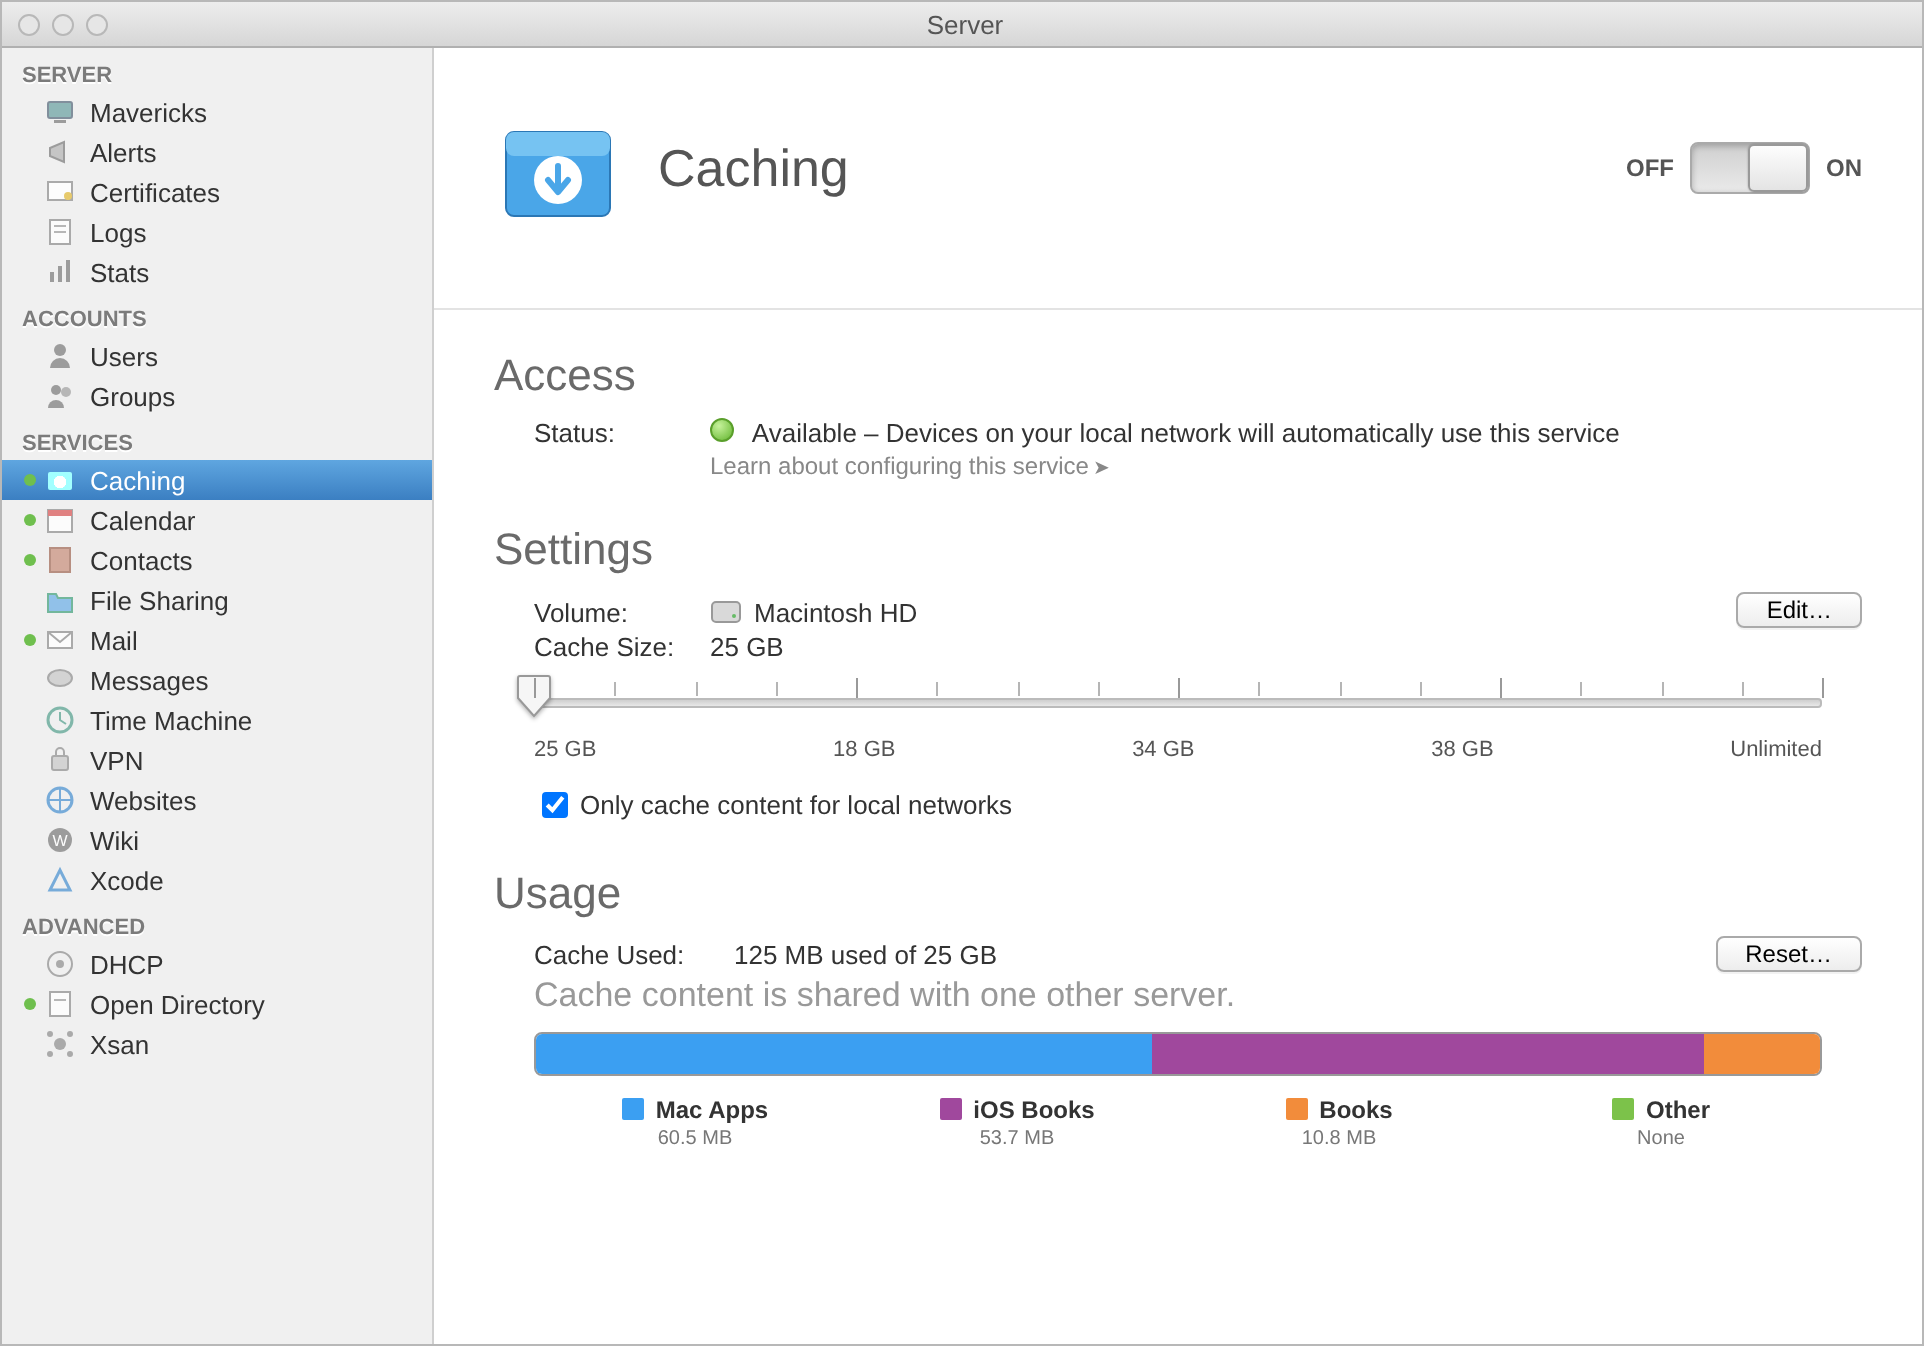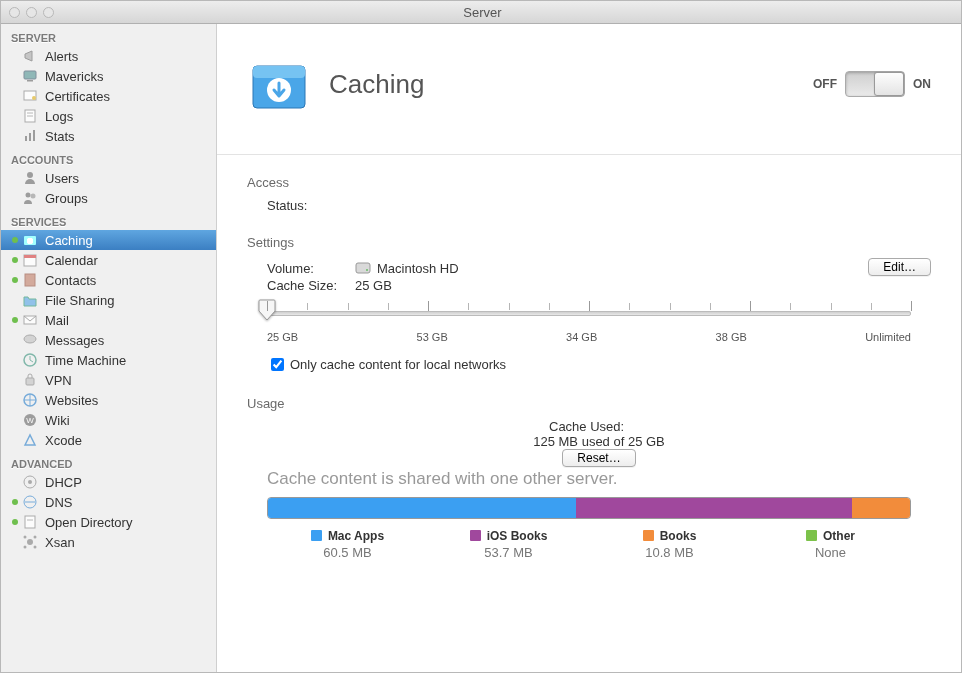--- a/index.html
+++ b/index.html
@@ -23,21 +23,21 @@
   .side-item.selected svg{opacity:1;filter:brightness(1.8)}
   
   .main{flex:1;overflow:auto;padding:0;}
   .header{display:flex;align-items:center;padding:28px 30px 38px 30px;border-bottom:1px solid #e3e3e3;}
   .header-icon{width:64px;height:64px;margin-right:18px;}
   .header h1{font-size:26px;font-weight:500;margin:0;color:#555;flex:1;}
   .toggle-wrap{display:flex;align-items:center;gap:8px;font-size:12px;color:#555;font-weight:bold;}
   .toggle{width:58px;height:24px;border-radius:4px;background:linear-gradient(#cfcfcf,#eaeaea);border:1px solid #aaa;position:relative;box-shadow:inset 0 1px 3px rgba(0,0,0,.25);}
   .toggle .knob{position:absolute;right:0;top:0;width:28px;height:22px;border-radius:3px;background:linear-gradient(#fdfdfd,#e4e4e4);border:1px solid #999;box-shadow:0 0 1px rgba(0,0,0,.3);}
   .content{padding:10px 30px 20px 30px;}
-  .group-title{font-size:13px;color:#6a6a6a;font-weight:400;margin:10px 0 8px 0;}
+  .group-title{font-size:22px;color:#6a6a6a;font-weight:400;margin:10px 0 8px 0;}
   .row{display:flex;align-items:flex-start;margin:2px 0 2px 20px;font-size:13px;}
   .row .label{width:88px;text-align:left;color:#333;}
   .status-dot{width:10px;height:10px;border-radius:50%;background:radial-gradient(circle at 35% 30%,#c6f29b,#63b52f);display:inline-block;margin-right:6px;border:1px solid #5a9f2b;}
   .learn{color:#888;font-size:12px;margin-top:2px;}
   .learn .chev{font-size:10px;margin-left:2px;}
   .btn{font-size:12px;padding:1px 14px;border-radius:4px;border:1px solid #aaa;background:linear-gradient(#fff,#ededed);box-shadow:0 1px 0 rgba(0,0,0,.05);cursor:default;}
   .vol-row{display:flex;align-items:flex-end;}
   .vol-row .spacer{flex:1;}
   .hd-icon{width:16px;height:16px;margin-right:6px;}
   
@@ -45,32 +45,32 @@
   .slider-track{position:relative;height:36px;}
   .slider-line{position:absolute;left:0;right:0;top:14px;height:3px;background:linear-gradient(#cfcfcf,#e8e8e8);border-radius:2px;border:1px solid #bbb;}
   .tick{position:absolute;top:6px;width:1px;height:7px;background:#b5b5b5;}
   .tick.major{height:10px;top:4px;background:#999;}
   .thumb{position:absolute;top:2px;left:0;transform:translateX(-50%);}
   .thumb svg{filter:drop-shadow(0 1px 1px rgba(0,0,0,.3));}
   .slider-labels{display:flex;justify-content:space-between;font-size:11px;color:#555;margin-top:-2px;}
   .checkbox-row{display:flex;align-items:center;margin:12px 0 0 20px;font-size:13px;}
   .checkbox-row input{margin-right:6px;}
   
-  .usage-row{display:flex;align-items:center;flex-direction:column;}
+  .usage-row{display:flex;align-items:center;}
   .usage-row .spacer{flex:1;}
   .subnote{font-size:17px;color:#999;margin:2px 0 8px 20px;}
   .usage-bar{height:20px;border-radius:4px;overflow:hidden;display:flex;margin:0 20px;border:1px solid #999;}
   .seg{height:100%;}
   .seg.mac{background:#3b9ff2;}
   .seg.ios{background:#a0489d;}
   .seg.books{background:#f28c3b;}
   .legend{display:flex;margin:10px 20px 0 20px;}
   .legend .item{flex:1;text-align:center;font-size:12px;}
   .legend .sw{display:inline-block;width:11px;height:11px;margin-right:6px;vertical-align:-1px;border-radius:1px;}
-  .legend .val{display:block;font-size:13px;color:#777;margin-top:2px;}
+  .legend .val{display:block;font-size:10px;color:#777;margin-top:2px;}
 </style>
 </head>
 <body>
 
 <div class="window">
   <div class="titlebar">
     <div class="traffic">
       <div class="tl"></div>
       <div class="tl"></div>
       <div class="tl"></div>
@@ -78,34 +78,34 @@
     <div class="title">Server</div>
     <div style="width:50px"></div>
   </div>
   <div class="body">
     <div class="sidebar" id="sidebar">
         <div class="section-hdr">SERVER</div>
         <div class="side-item">
           <span class="dot"></span>
           <span class="ic">
             <svg width="16" height="16" viewBox="0 0 16 16">
-              <path d="M3 6 l7 -3 v10 l-7 -3 z" fill="#bbb" stroke="#888"></path>
-            </svg>
-          </span>
-          <span class="lbl">Alerts</span>
-        </div>
-        <div class="side-item">
-          <span class="dot"></span>
-          <span class="ic">
-            <svg width="16" height="16" viewBox="0 0 16 16">
               <rect x="2" y="3" width="12" height="8" rx="1" fill="#7aa" stroke="#678"></rect>
               <rect x="5" y="12" width="6" height="1.5" fill="#888"></rect>
             </svg>
           </span>
           <span class="lbl">Mavericks</span>
+        </div>
+        <div class="side-item">
+          <span class="dot"></span>
+          <span class="ic">
+            <svg width="16" height="16" viewBox="0 0 16 16">
+              <path d="M3 6 l7 -3 v10 l-7 -3 z" fill="#bbb" stroke="#888"></path>
+            </svg>
+          </span>
+          <span class="lbl">Alerts</span>
         </div>
         <div class="side-item">
           <span class="dot"></span>
           <span class="ic">
             <svg width="16" height="16" viewBox="0 0 16 16">
               <rect x="2" y="3" width="12" height="9" fill="#fff" stroke="#999"></rect>
               <circle cx="12" cy="10" r="2" fill="#e6c14a"></circle>
             </svg>
           </span>
           <span class="lbl">Certificates</span>
@@ -272,32 +272,20 @@
         <div class="section-hdr">ADVANCED</div>
         <div class="side-item">
           <span class="dot"></span>
           <span class="ic">
             <svg width="16" height="16" viewBox="0 0 16 16">
               <circle cx="8" cy="8" r="6" fill="none" stroke="#999"></circle>
               <circle cx="8" cy="8" r="2" fill="#999"></circle>
             </svg>
           </span>
           <span class="lbl">DHCP</span>
-        </div>
-        <div class="side-item">
-          <span class="dot">
-            <span></span>
-          </span>
-          <span class="ic">
-            <svg width="16" height="16" viewBox="0 0 16 16">
-              <circle cx="8" cy="8" r="6" fill="none" stroke="#5a9bd4"></circle>
-              <path d="M3 8 h10" stroke="#5a9bd4"></path>
-            </svg>
-          </span>
-          <span class="lbl">DNS</span>
         </div>
         <div class="side-item">
           <span class="dot">
             <span></span>
           </span>
           <span class="ic">
             <svg width="16" height="16" viewBox="0 0 16 16">
               <rect x="3" y="2" width="10" height="12" fill="#fff" stroke="#999"></rect>
               <line x1="5" y1="6" x2="11" y2="6" stroke="#aaa"></line>
             </svg>
@@ -337,20 +325,29 @@
             </div>
           <span>ON</span>
         </div>
       </div>
 
       <div class="content">
 
         <div class="group-title">Access</div>
         <div class="row">
           <div class="label">Status:</div>
+          <div>
+            <div>
+              <span class="status-dot"></span>
+              <span>Available – Devices on your local network will automatically use this service</span>
+            </div>
+            <div class="learn">
+              <span>Learn about configuring this service</span><span class="chev">➤</span>
+            </div>
+          </div>
         </div>
 
         <div class="group-title" style="margin-top:22px">Settings</div>
         <div class="row vol-row">
           <div class="label">Volume:</div>
           <svg class="hd-icon" viewBox="0 0 16 16">
               <rect x="1" y="3" width="14" height="10" rx="2" fill="#d9d9d9" stroke="#999"></rect>
               <circle cx="12" cy="10" r="1" fill="#6b6"></circle>
             </svg>
           <span>Macintosh HD</span>
@@ -383,21 +380,21 @@
               <div class="tick" style="left: 62.5%;"></div>
               <div class="tick" style="left: 68.75%;"></div>
               <div class="tick major" style="left: 75%;"></div>
               <div class="tick" style="left: 81.25%;"></div>
               <div class="tick" style="left: 87.5%;"></div>
               <div class="tick" style="left: 93.75%;"></div>
               <div class="tick major" style="left: 100%;"></div>
             </div>
           <div class="slider-labels" id="slider-labels">
               <span>25 GB</span>
-              <span>53 GB</span>
+              <span>18 GB</span>
               <span>34 GB</span>
               <span>38 GB</span>
               <span>Unlimited</span>
             </div>
         </div>
 
         <div class="checkbox-row">
           <input type="checkbox" checked="" style="">
           <span>Only cache content for local networks</span>
         </div>

